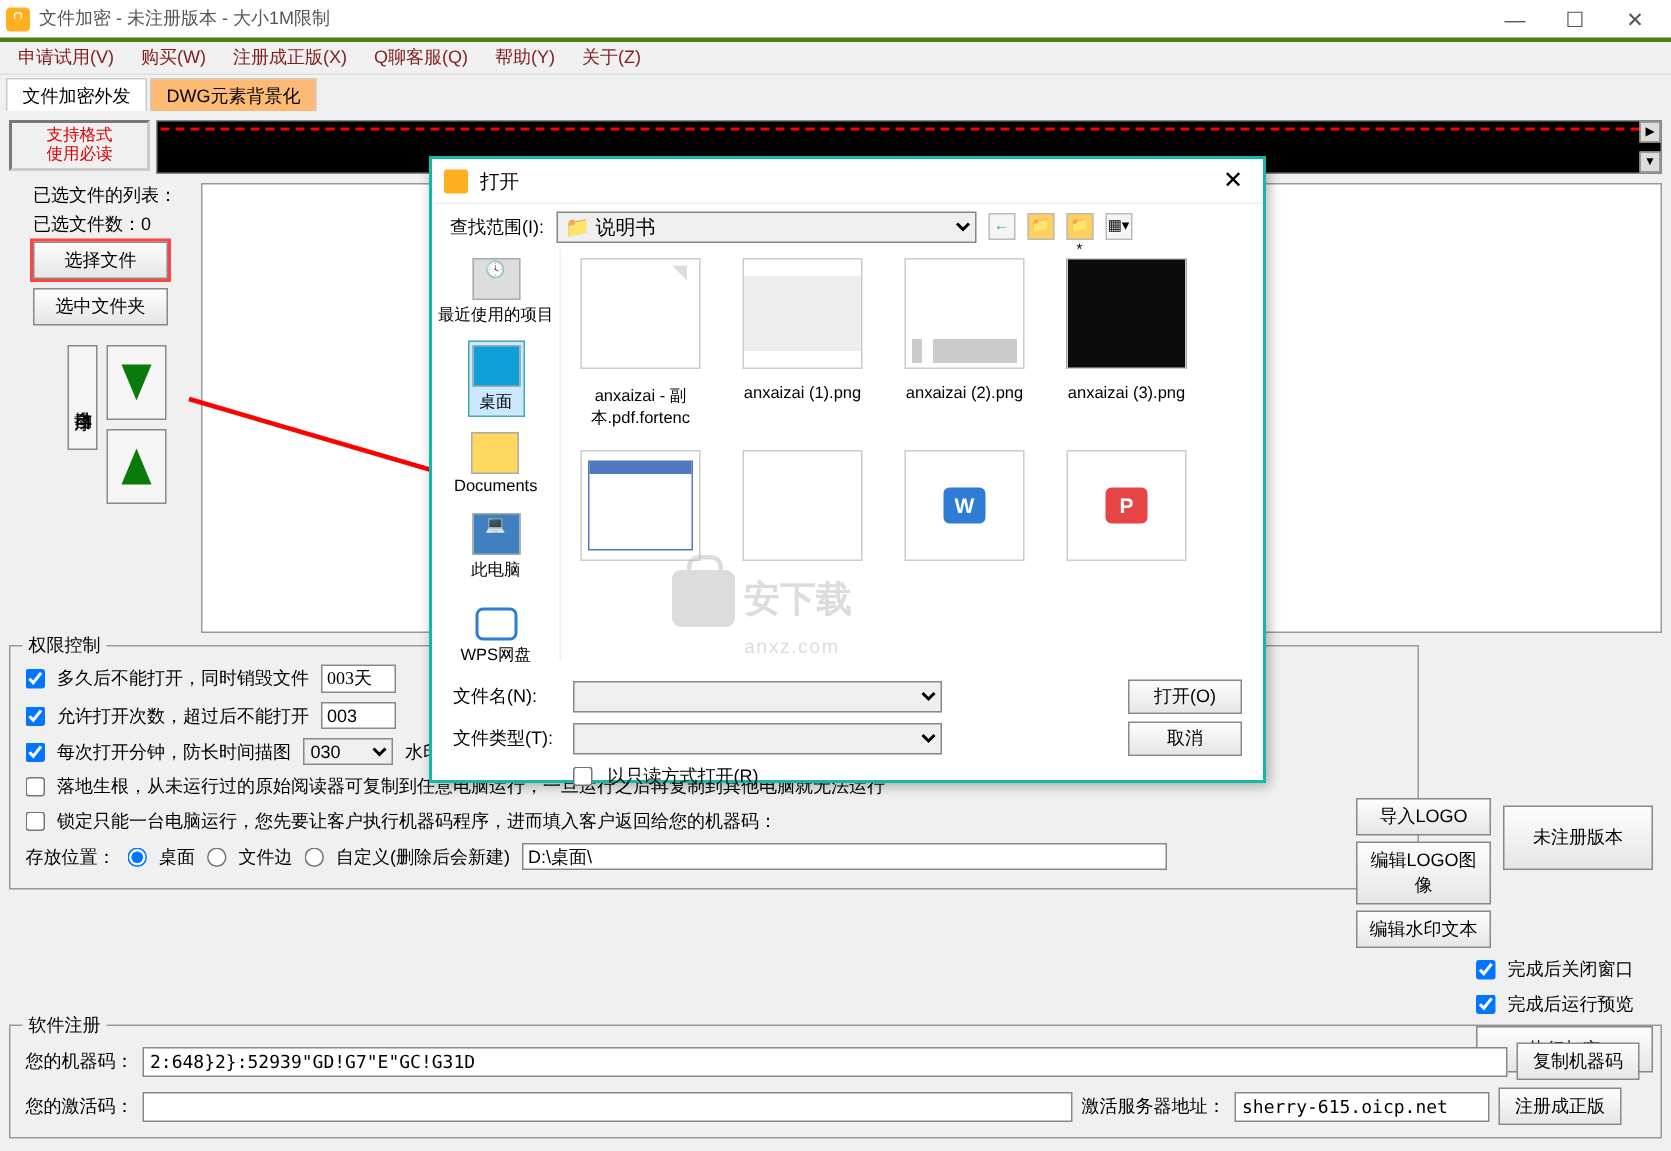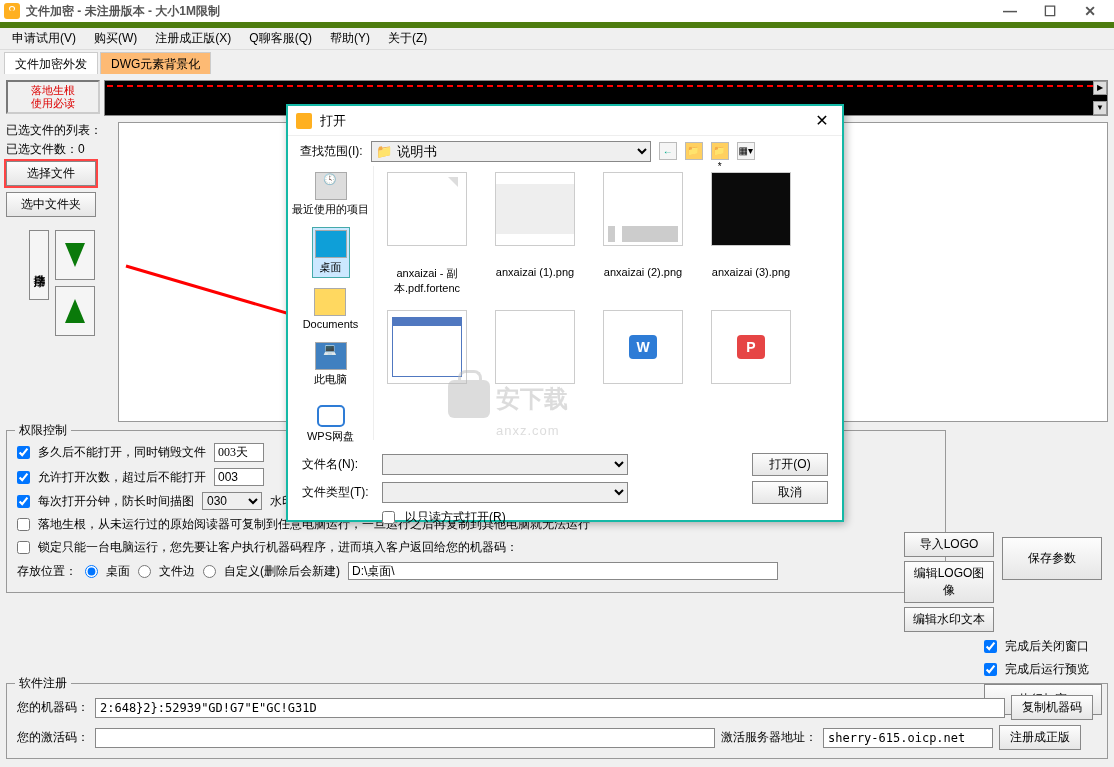--- a/index.html
+++ b/index.html
@@ -1,44 +1,44 @@
 <!DOCTYPE html>
 <html><head>
 <meta charset="utf-8">
 <style>
 * { box-sizing: border-box; margin: 0; padding: 0; font-family: "Microsoft YaHei", "SimSun", sans-serif; }
 body { background: #f0f0f0; width: 1114px; height: 767px; overflow: hidden; font-size: 12px; }
 
 
-.titlebar { height: 28px; background: #fff; display: flex; align-items: center; padding: 0 4px; border-bottom: 6px solid #4d7c0f; font-weight: bold; }
+.titlebar { height: 28px; background: #fff; display: flex; align-items: center; padding: 0 4px; border-bottom: 3px solid #4d7c0f; }
 .titlebar .icon { width: 16px; height: 16px; background: #ffb020; border-radius: 3px; margin-right: 6px; position: relative; }
 .titlebar .icon::after { content: ''; position: absolute; top: 3px; left: 5px; width: 4px; height: 4px; border: 1.5px solid #fff; border-radius: 50%; border-bottom: none; }
 .titlebar-title { color: #555; flex: 1; }
 .winbtns { display: flex; }
 .winbtn { width: 40px; height: 28px; display: flex; align-items: center; justify-content: center; color: #555; font-size: 14px; }
 
 
 .menubar { height: 22px; background: #f0f0f0; display: flex; align-items: center; padding: 0 6px; gap: 6px; border-bottom: 1px solid #ddd; }
-.menu-item { padding: 2px 6px; color: #000000; }
+.menu-item { padding: 2px 6px; color: #7f1d1d; }
 
 
 .tabbar { height: 24px; background: #f0f0f0; display: flex; padding: 2px 4px 0; }
 .tab { padding: 3px 10px; background: #fff; border: 1px solid #ccc; border-bottom: none; margin-right: 2px; }
 .tab.inactive { background: #fdba74; }
 
 
 .main { padding: 6px; background: #f0f0f0; height: calc(100% - 74px); position: relative; }
 .top-strip { height: 36px; display: flex; gap: 4px; margin-bottom: 6px; }
 .red-btn { width: 94px; height: 34px; border: 2px inset #ccc; background: #f0f0f0; color: #d00; font-size: 11px; display: flex; align-items: center; justify-content: center; text-align: center; line-height: 1.2; }
 .black-strip { flex: 1; background: #000; border: 1px solid #888; position: relative; }
 .red-dashes { position: absolute; top: 4px; left: 2px; right: 14px; height: 1px; border-top: 2px dashed #f00; }
 .scroll-arrow-right { position: absolute; right: 0; top: 0; width: 14px; height: 14px; background: #ddd; border: 1px solid #999; font-size: 8px; text-align: center; line-height: 12px; }
 .scroll-arrow-down { position: absolute; right: 0; bottom: 0; width: 14px; height: 14px; background: #ddd; border: 1px solid #999; font-size: 8px; text-align: center; line-height: 12px; }
 
-.body-row { display: flex; gap: 0; height: 300px; }
+.body-row { display: flex; gap: 0; height: 300px; margin-left: 16px; }
 .left-col { width: 112px; }
 .file-count { font-size: 12px; margin-top: 2px; }
 .btn { border: 1px solid #888; background: linear-gradient(#fdfdfd, #e6e6e6); padding: 3px 8px; font-size: 12px; display: inline-block; text-align: center; cursor: pointer; }
 .btn.full { width: 90px; margin: 3px 0; }
 .btn-highlight { outline: 2px solid #ff4444; }
 
 .auto-sort-col { display: flex; flex-direction: column; align-items: center; gap: 6px; margin-top: 10px; }
 .arrow-btn { width: 40px; height: 50px; border: 1px solid #888; background: #f5f5f5; display: flex; align-items: center; justify-content: center; }
 .arrow-down { width: 0; height: 0; border-left: 10px solid transparent; border-right: 10px solid transparent; border-top: 24px solid #0a7a0a; }
 .arrow-up { width: 0; height: 0; border-left: 10px solid transparent; border-right: 10px solid transparent; border-bottom: 24px solid #0a7a0a; }
@@ -74,21 +74,21 @@
 .dlg-sidebar { width: 86px; padding: 4px 0; display: flex; flex-direction: column; align-items: center; gap: 8px; border-right: 1px solid #eee; }
 .sidebar-item { display: flex; flex-direction: column; align-items: center; gap: 2px; font-size: 11px; text-align: center; cursor: pointer; padding: 2px; }
 .sidebar-item.selected { background: #cce8ff; border: 1px solid #4aa; }
 .sidebar-icon { width: 32px; height: 28px; background: #ddd; border: 1px solid #aaa; }
 .sidebar-icon.desktop { background: #0e9fd8; }
 .sidebar-icon.docs { background: #ffd860; }
 .sidebar-icon.pc { background: #4080c0; }
 .sidebar-icon.wps { background: #fff; border: none; position: relative; }
 .sidebar-icon.wps::before { content: ''; position: absolute; width: 24px; height: 18px; border: 2.5px solid #2e7cd6; border-radius: 5px; top: 6px; left: 2px; }
 .dlg-files { flex: 1; padding: 6px; display: flex; flex-wrap: wrap; gap: 14px; align-content: flex-start; overflow: hidden; }
-.file-item { width: 94px; display: flex; flex-direction: column; align-items: center; gap: 20px; font-size: 11px; text-align: center; }
+.file-item { width: 94px; display: flex; flex-direction: column; align-items: center; gap: 10px; font-size: 11px; text-align: center; }
 .file-thumb { width: 80px; height: 74px; border: 1px solid #ccc; background: #fff; display: flex; align-items: center; justify-content: center; }
 .file-thumb.doc { background: #fff; position: relative; }
 .file-thumb.doc::before { content: ''; position: absolute; top: 4px; right: 8px; width: 0; height: 0; border-top: 10px solid #ddd; border-left: 10px solid transparent; }
 .file-thumb.img1 { background: linear-gradient(#fff 15%, #eee 15%, #eee 85%, #fff 85%); font-size: 7px; color: #555; padding: 2px; }
 .file-thumb.img2 { background: #fff; padding: 4px; }
 .file-thumb.img2 .inner { width: 100%; height: 16px; background: linear-gradient(90deg, #ccc 10%, #fff 10%, #fff 20%, #ccc 20%); margin-top: 50px; }
 .file-thumb.img3 { background: #0b0b0b; color: #777; font-size: 6px; padding: 2px; }
 .file-thumb.img4 { background: #fff; padding: 4px; }
 .file-thumb.img4 .win { width: 100%; height: 60px; border: 1px solid #5078c0; }
 .file-thumb.img4 .win .bar { height: 8px; background: #5078c0; }
@@ -135,21 +135,21 @@
 </div>
 
 <div class="tabbar">
   <div class="tab">文件加密外发</div>
   <div class="tab inactive">DWG元素背景化</div>
 </div>
 
 <div class="main">
 
   <div class="top-strip">
-    <div class="red-btn" style="white-space:pre-line">落地生根
+    <div class="red-btn" style="white-space:pre-line">支持格式
 使用必读</div>
     <div class="black-strip">
       <div class="red-dashes"></div>
       <div class="scroll-arrow-right">▶</div>
       <div class="scroll-arrow-down">▼</div>
     </div>
   </div>
 
   <div class="body-row">
     <div class="left-col">
@@ -212,21 +212,21 @@
       <input type="text" style="width: 430px;" value="D:\桌面\">
     </div>
   </div>
 
   <div style="position:absolute;right:120px;top:458px;display:flex;flex-direction:column;gap:4px;width:90px;">
     <div class="btn">导入LOGO</div>
     <div class="btn">编辑LOGO图像</div>
     <div class="btn">编辑水印文本</div>
   </div>
   <div style="position:absolute;right:12px;top:463px;width:100px;">
-    <div class="btn" style="width:100%;padding:12px 4px;">保存参数</div>
+    <div class="btn" style="width:100%;padding:12px 4px;">未注册版本</div>
   </div>
   <div style="position:absolute;right:12px;top:558px;">
     <div class="perm-row">
         <input type="checkbox" checked="" style="">
         <span>完成后关闭窗口</span>
       </div>
     <div class="perm-row">
         <input type="checkbox" checked="" style="">
         <span>完成后运行预览</span>
       </div>

